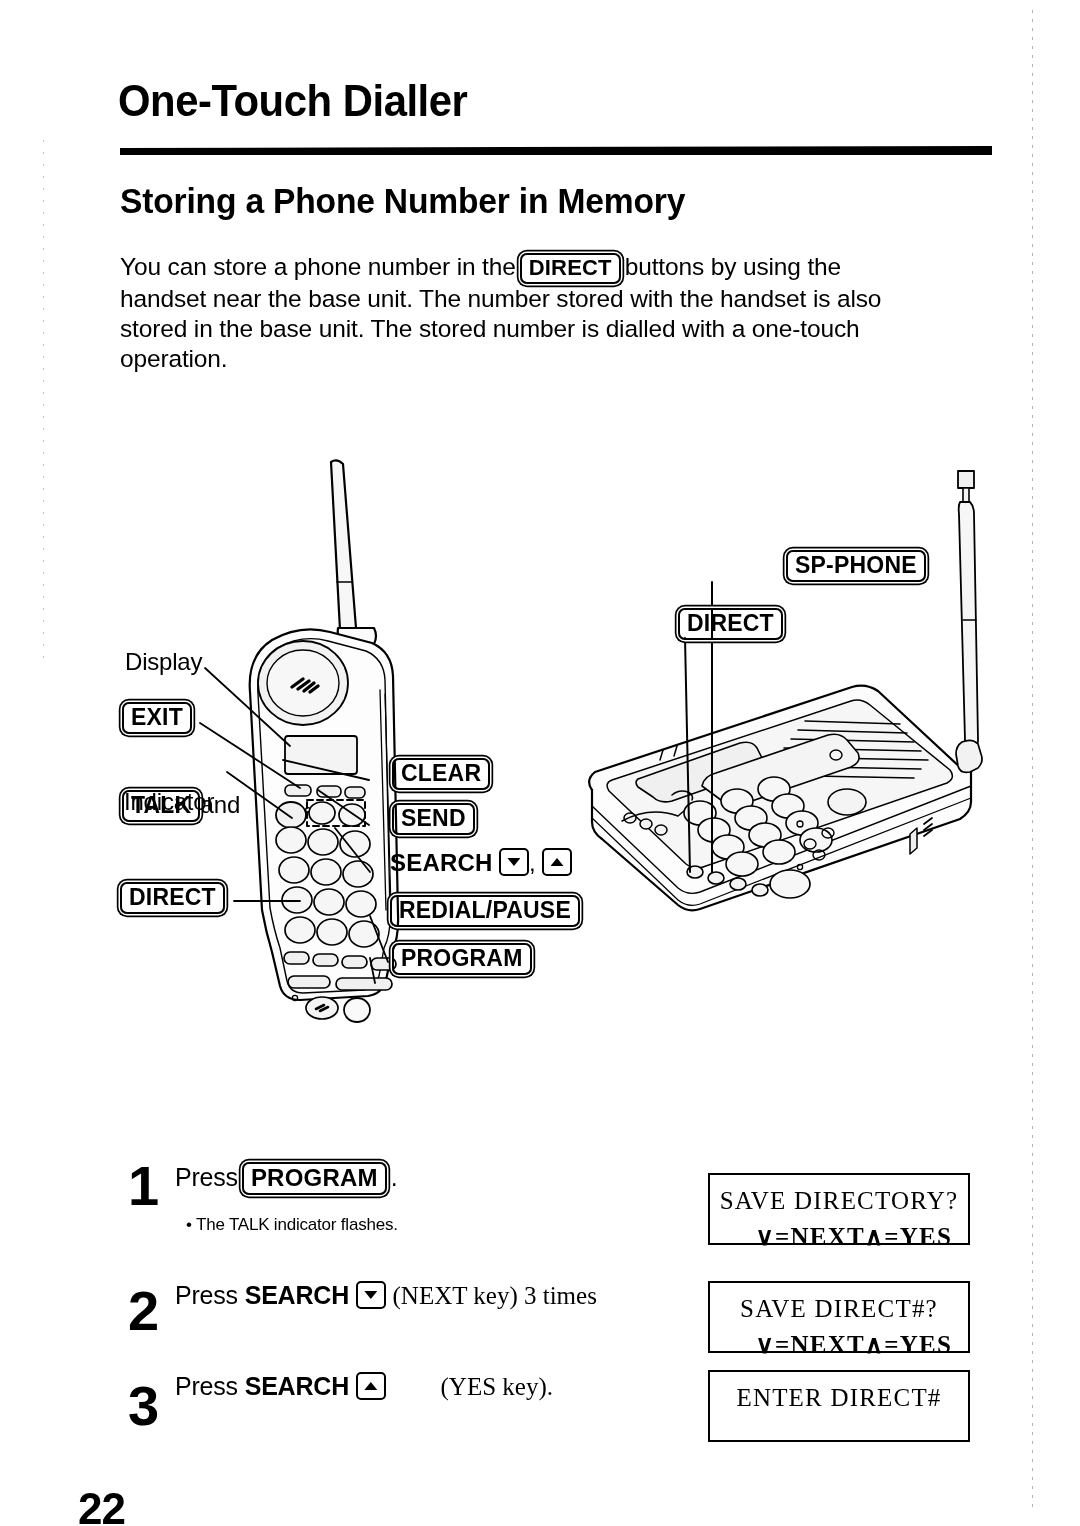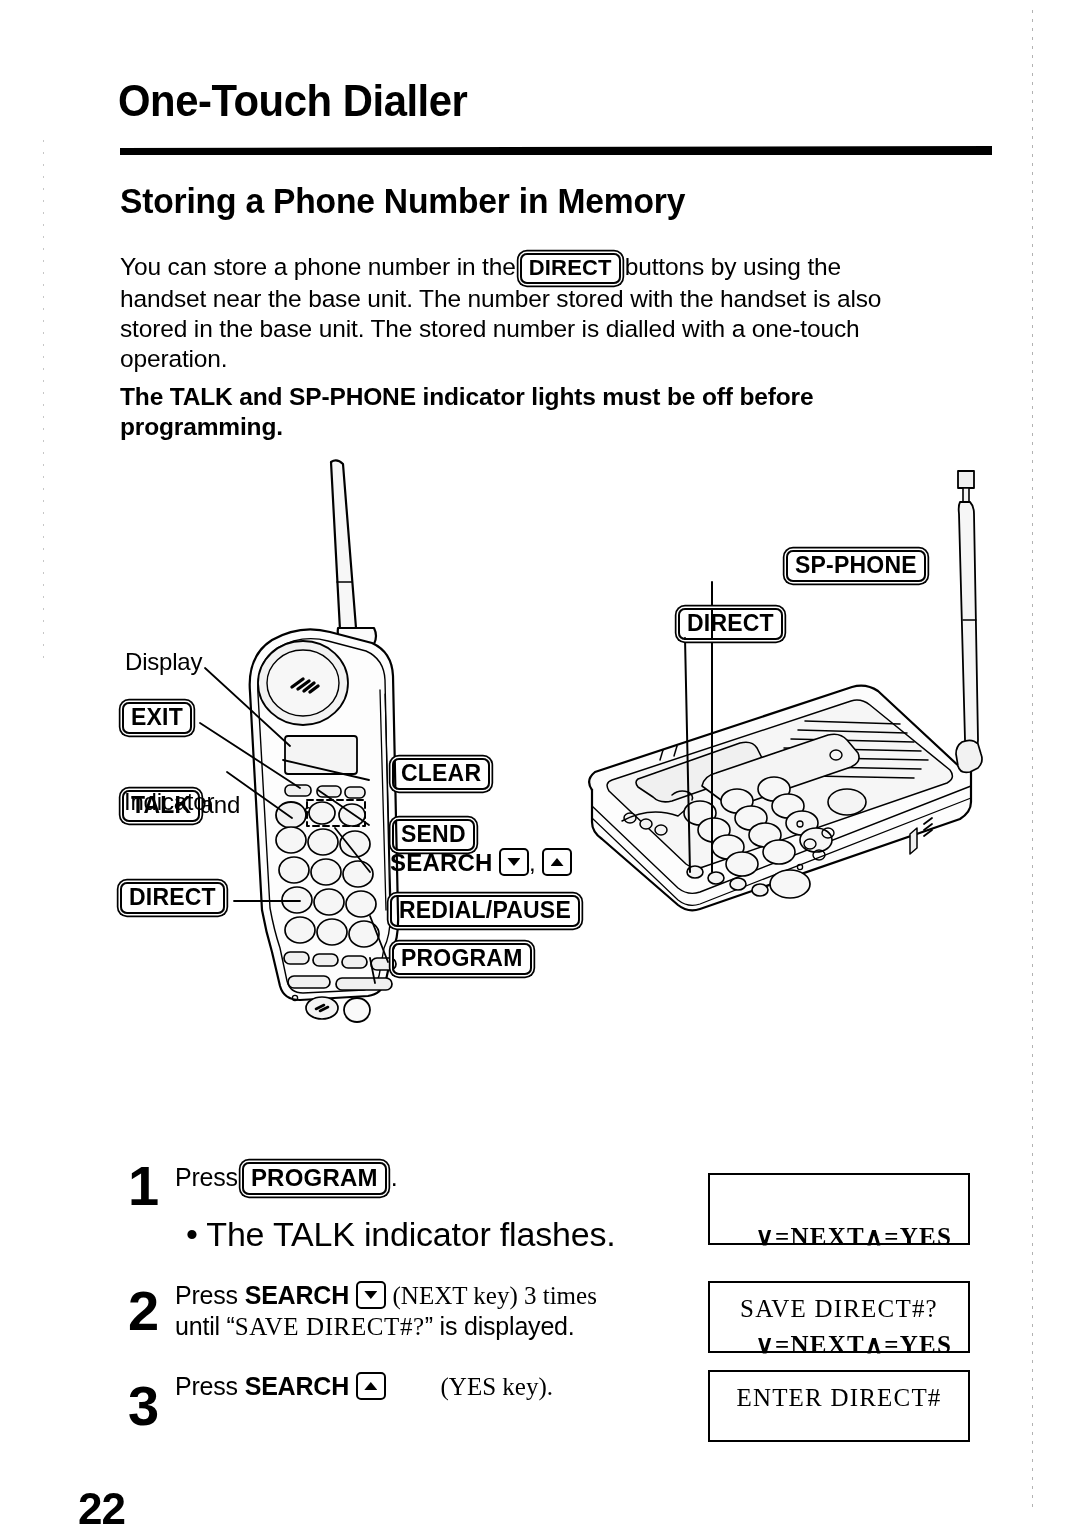--- a/index.html
+++ b/index.html
@@ -185,21 +185,21 @@
     letter-spacing: -0.2px;
   }
   .step-body .kbd { font-size: 24px; }
   .step-body b { font-weight: bold; }
   .mono {
     font-family: "Liberation Serif", serif;
     letter-spacing: 0.6px;
   }
   .bullet-line {
     position: absolute;
-    font-size: 34px;
+    font-size: 17px;
     letter-spacing: -0.2px;
   }
 
   
   .lcd {
     position: absolute;
     border: 2.5px solid #000;
     background: #fff;
     box-sizing: border-box;
   }
@@ -234,21 +234,20 @@
   <div class="scan-line-right"></div>
   <div class="scan-line-left"></div>
 
   <div class="chapter-title">One-Touch Dialler</div>
   <div class="rule"></div>
   <div class="section-title">Storing a Phone Number in Memory</div>
 
   <div class="intro">
     <span>You can store a phone number in the</span><span class="kbd" style="font-size:22px;">DIRECT</span><span>buttons by using the handset near the base unit. The number stored with the handset is also stored in the base unit. The stored number is dialled with a one-touch operation.</span>
   </div>
-  <div class="intro-bold">The TALK and SP-PHONE indicator lights must be off before programming.</div>
 
   <div class="diagram">
 
     <svg width="1080" height="620" viewBox="0 0 1080 620">
       <g fill="none" stroke="#000" stroke-width="2.2" stroke-linejoin="round" stroke-linecap="round">
 
         <path d="M331 22 Q337 18 343 24 L356 188 Q349 196 340 190 Z" fill="#f7f7f7"></path>
         <path d="M337 142 L352 142" stroke-width="1.6"></path>
         <path d="M338 188 Q336 202 348 206 L374 204 Q378 196 374 188 Z" fill="#fbfbfb"></path>
 
@@ -438,21 +437,21 @@
     </div>
     <div class="plain-label" style="left:124px; top:348px;">Indicator</div>
 
     <div class="callout" style="left:120px; top:442px;">
       <span class="kbd">DIRECT</span>
     </div>
 
     <div class="callout" style="left:392px; top:318px;">
       <span class="kbd">CLEAR</span>
     </div>
-    <div class="callout" style="left:392px; top:363px;margin-top:16px;">
+    <div class="callout" style="left:392px; top:363px;">
       <span class="kbd">SEND</span>
     </div>
 
     <div class="callout" style="left:390px; top:408px; white-space:nowrap;">
       <span style="font-size:24px; font-weight:bold; letter-spacing:0.2px;">SEARCH</span>
       <span class="arrowkey down"></span><span style="font-size:24px;">,</span>
       <span class="arrowkey up"></span>
     </div>
 
     <div class="callout" style="left:390px; top:455px;">
@@ -472,37 +471,35 @@
 
   <div class="steps">
 
     <div class="step-num" style="left:128px; top:1158px;">1</div>
     <div class="step-body" style="left:175px; top:1162px; white-space:nowrap;">
       <span>Press</span><span class="kbd">PROGRAM</span><span>.</span>
     </div>
     <div class="bullet-line" style="left:186px; top:1215px;">• The TALK indicator flashes.</div>
 
     <div class="lcd" style="left:708px; top:1173px; width:262px; height:72px;">
+      <div class="row row1">SAVE DIRECTORY?</div>
       <div class="row row2">
         <span>∨=NEXT</span>
         <span>∧=YES</span>
       </div>
     </div>
 
     <div class="step-num" style="left:128px; top:1283px;">2</div>
     <div class="step-body" style="left:175px; top:1280px; white-space:nowrap;">
       <div>
         <span>Press</span>
         <b>SEARCH</b>
         <span class="arrowkey down"></span>
         <span class="mono" style="letter-spacing:0;">(NEXT key) 3 times</span>
       </div>
-      <div>
-        <span>until “</span><span class="mono">SAVE DIRECT#?</span><span>” is displayed.</span>
-      </div>
     </div>
 
     <div class="lcd" style="left:708px; top:1281px; width:262px; height:72px;">
       <div class="row row1">SAVE DIRECT#?</div>
       <div class="row row2">
         <span>∨=NEXT</span>
         <span>∧=YES</span>
       </div>
     </div>
 

